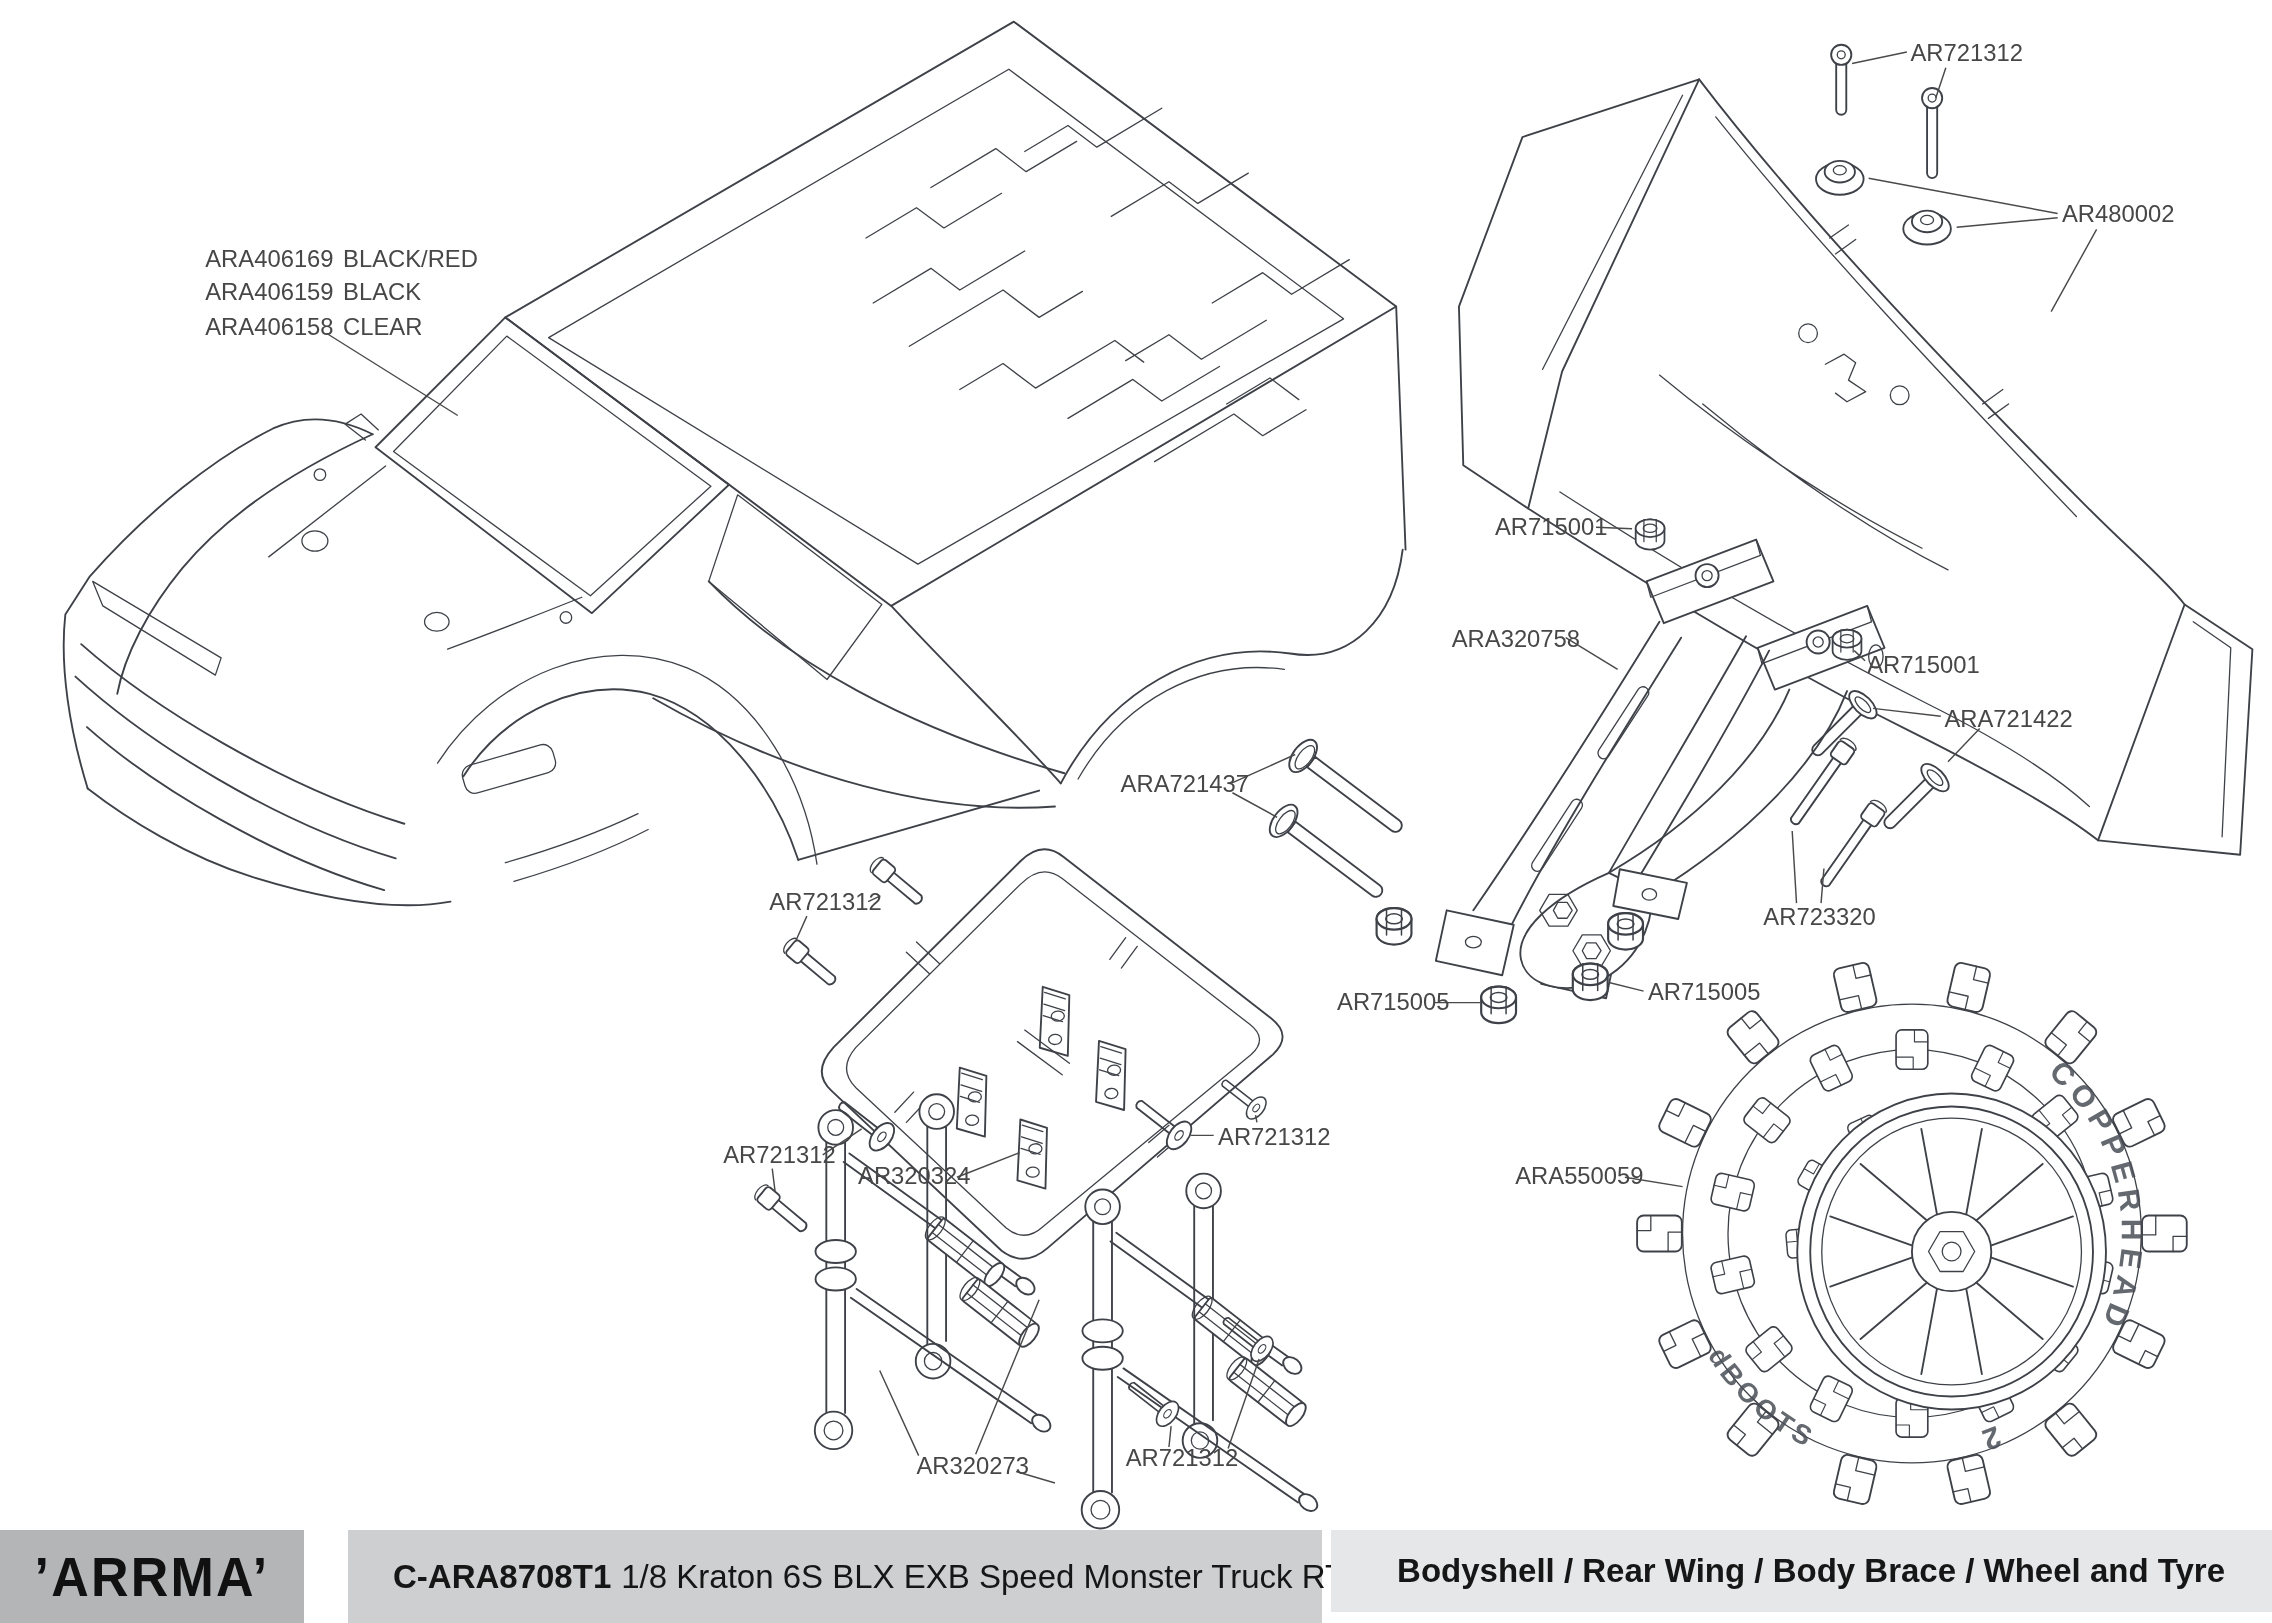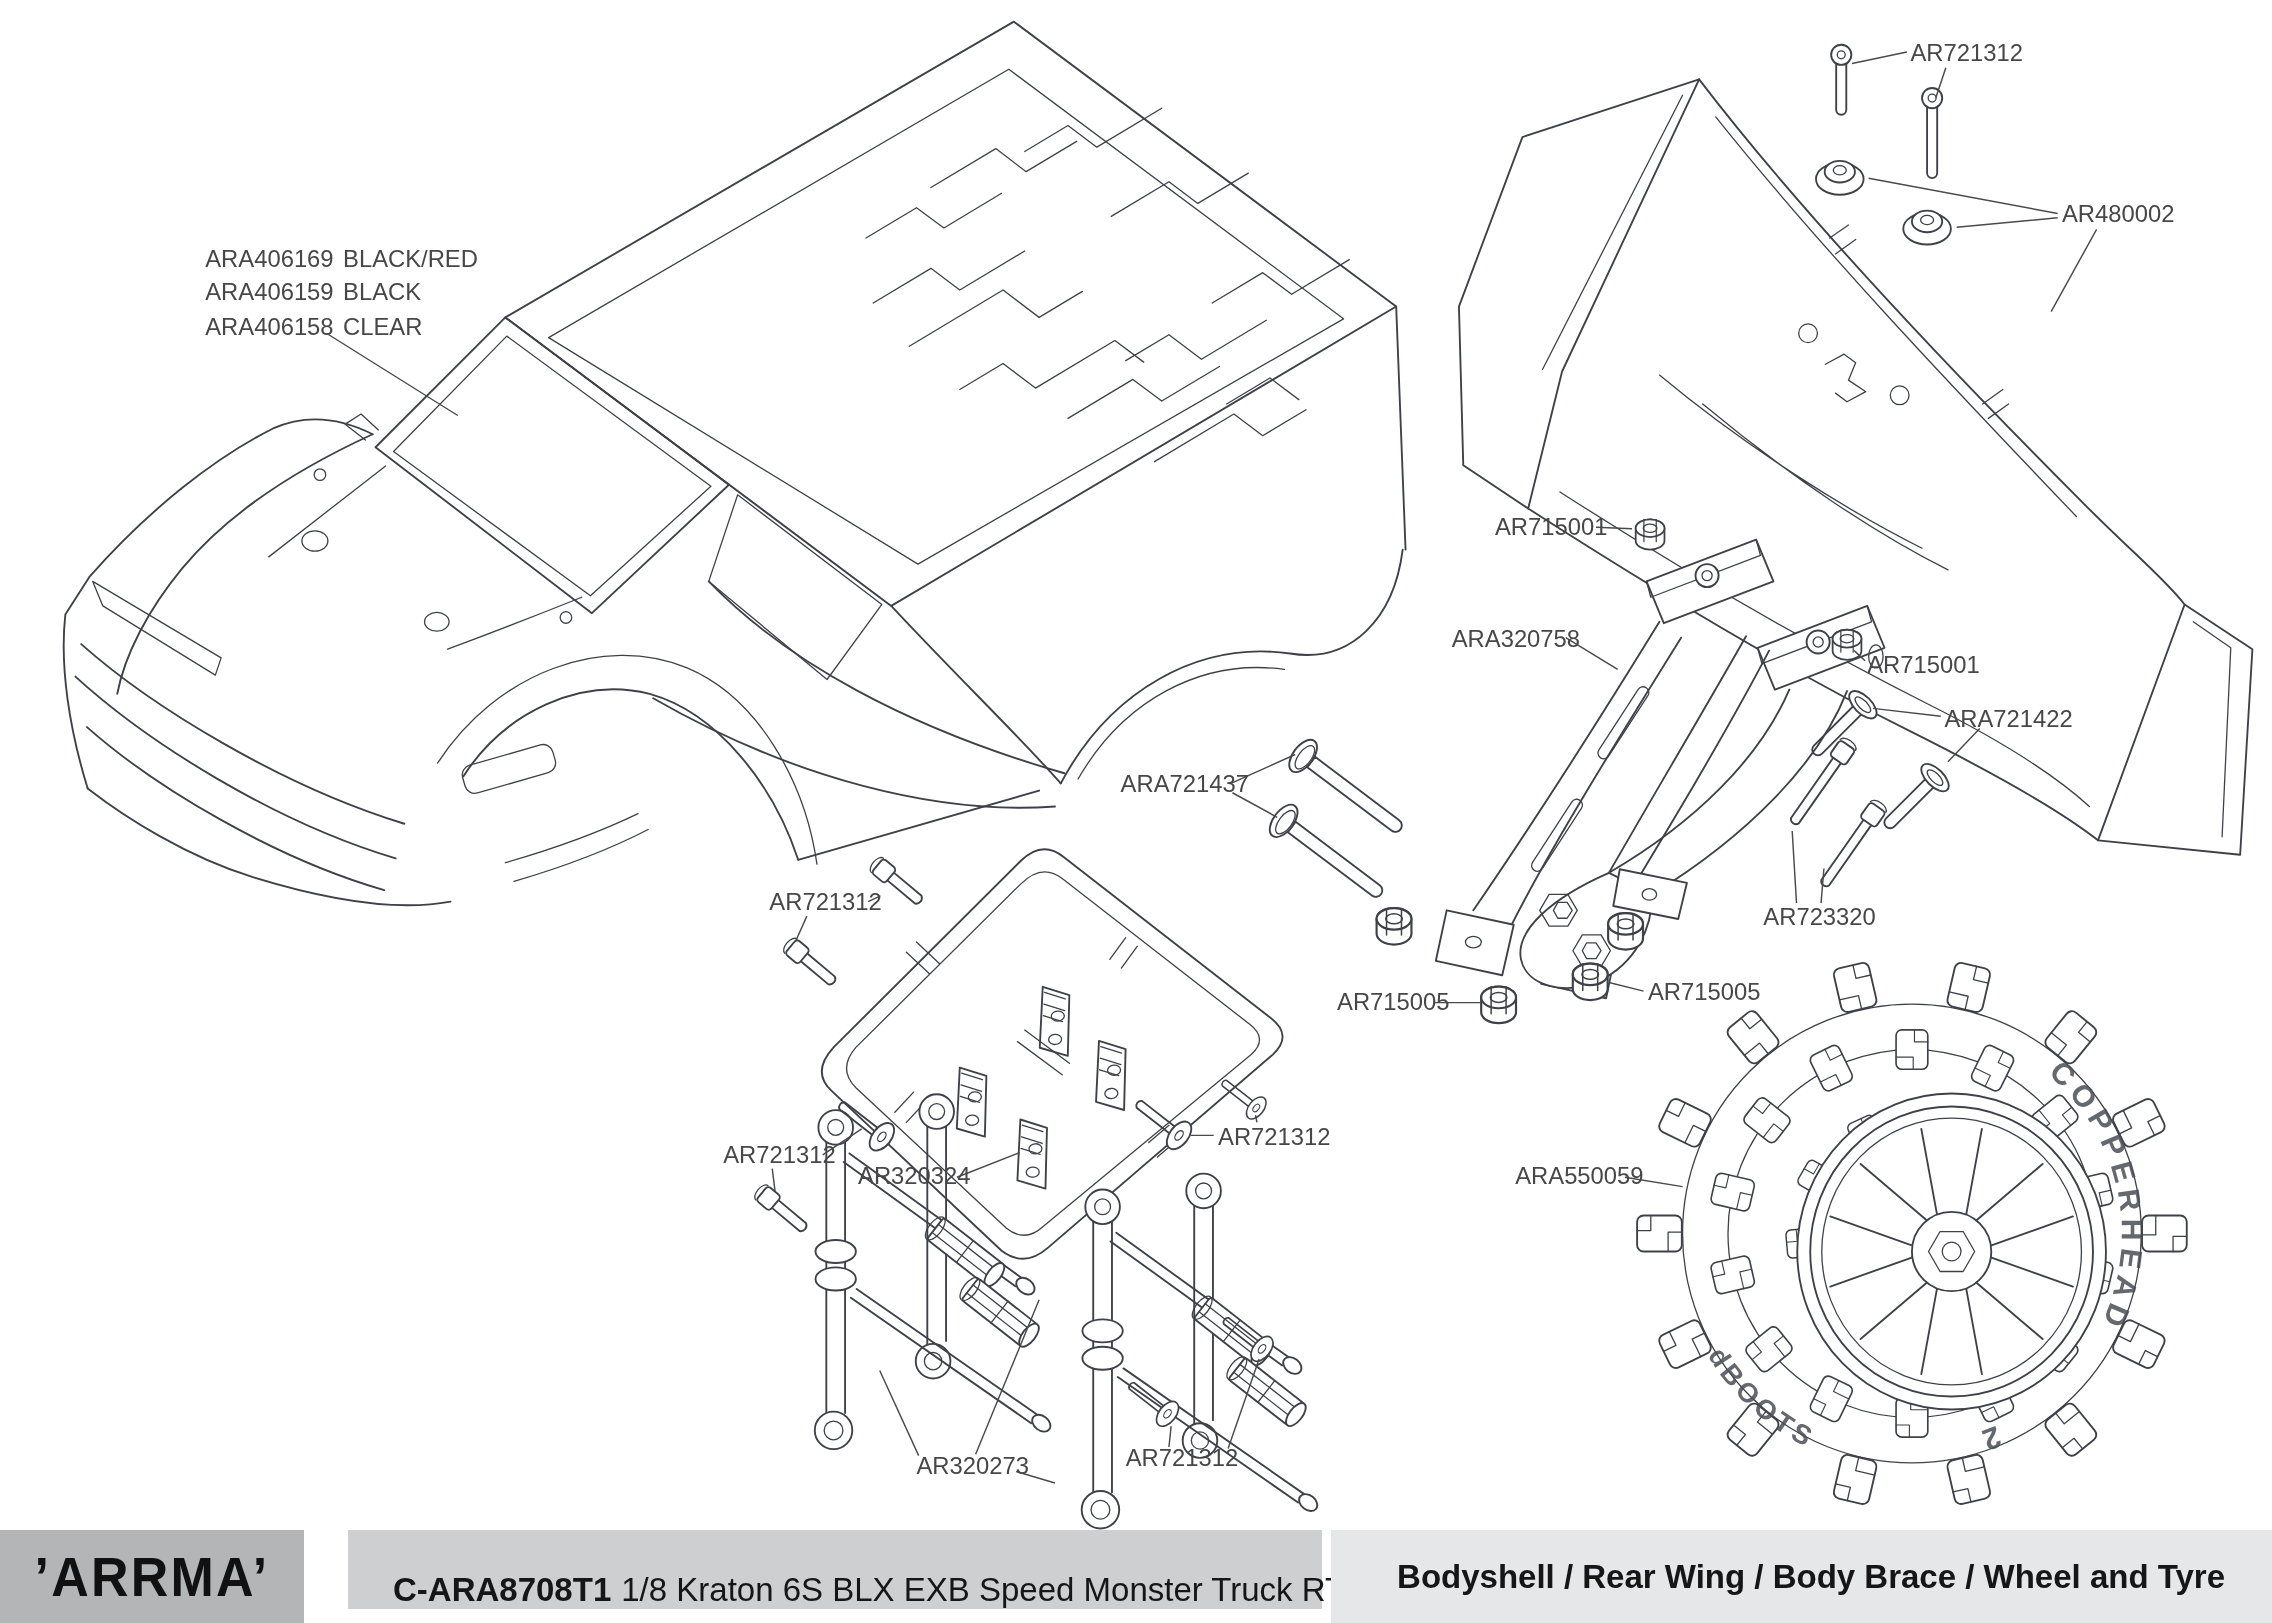--- a/index.html
+++ b/index.html
@@ -10,25 +10,25 @@
   svg .lnth{fill:none;stroke:#3e4248;stroke-width:1.8;stroke-linecap:round;stroke-linejoin:round;}
   svg .wfill{fill:#ffffff;stroke:#3e4248;stroke-width:2.6;stroke-linejoin:round;}
   svg .leader{fill:none;stroke:#4a4a4a;stroke-width:2;}
   svg text{font-family:"Liberation Sans",sans-serif;font-size:33px;fill:#474747;}
   svg .tiretext{font-size:42px;letter-spacing:9px;fill:#4a4e57;font-weight:bold;opacity:.85;}
   
   .footer{position:absolute;left:0;top:1530px;width:2273px;height:93px;}
   .f-logo{position:absolute;left:0;top:0;width:304px;height:93px;background:#b3b5b7;
           display:flex;align-items:center;justify-content:center;}
   .f-logo span{font-weight:800;font-size:52px;letter-spacing:2.2px;color:#111;transform:scaleY(1.05);}
-  .f-title{position:absolute;left:348px;top:0;width:974px;height:79px;background:#cdcfd0;
-           display:flex;align-items:flex-end;padding-left:45px;box-sizing:border-box;white-space:nowrap;}
+  .f-title{position:absolute;left:348px;top:0;width:974px;height:93px;background:#cdcfd0;
+           display:flex;align-items:center;padding-left:45px;box-sizing:border-box;white-space:nowrap;}
   .f-title .code{font-weight:bold;font-size:33px;color:#161616;margin-right:10px;}
   .f-title .name{font-size:33px;color:#161616;}
-  .f-sheet{position:absolute;left:1331px;top:0;width:942px;height:93px;background:#e6e7e8;
+  .f-sheet{position:absolute;left:1331px;top:0;width:942px;height:82px;background:#e6e7e8;
            display:flex;align-items:center;justify-content:flex-end;padding-right:48px;box-sizing:border-box;}
   .f-sheet span{font-weight:bold;font-size:33px;color:#161616;white-space:nowrap;}
 </style>
 </head>
 <body>
 
 <div class="canvas">
 
 <svg width="2273" height="1623" viewBox="0 0 3150 2250">
   <defs>

